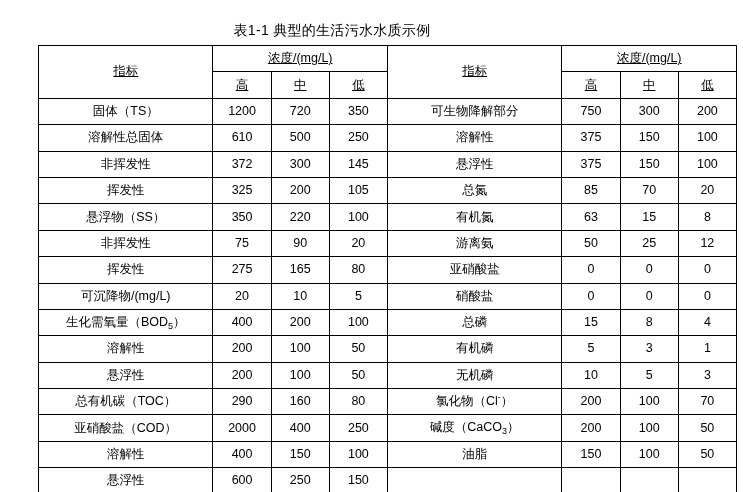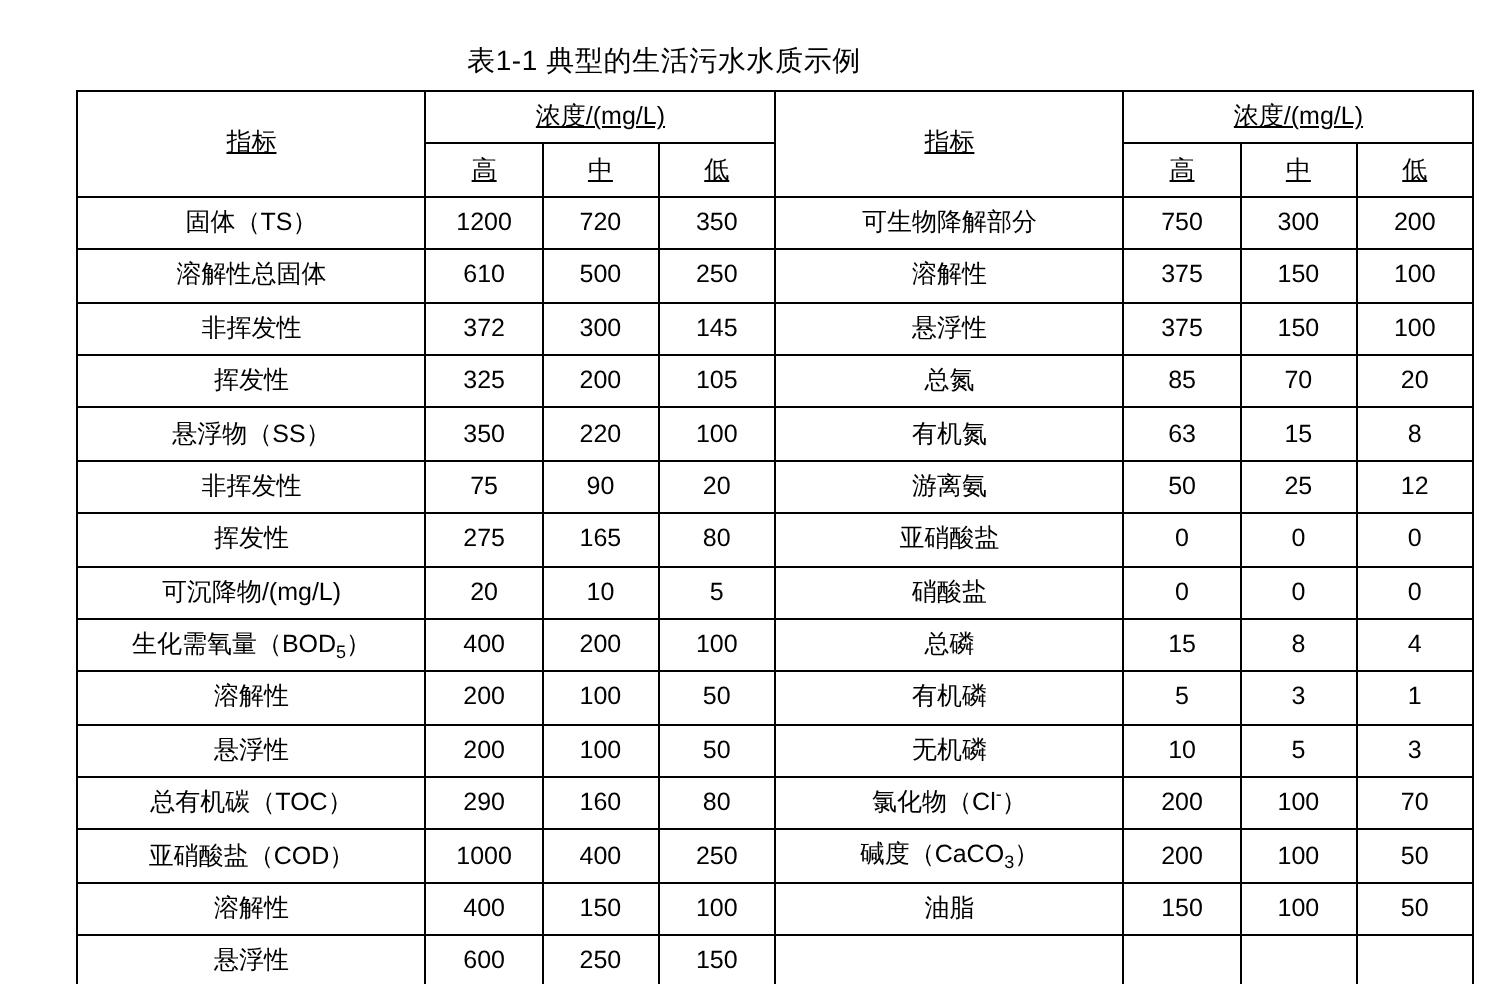--- a/index.html
+++ b/index.html
@@ -218,21 +218,21 @@
             <td>290</td>
             <td>160</td>
             <td>80</td>
             <td>氯化物（Cl<sup>-</sup>）</td>
             <td>200</td>
             <td>100</td>
             <td>70</td>
           </tr>
           <tr>
             <td>亚硝酸盐（COD）</td>
-            <td>1000</td>
+            <td>2000</td>
             <td>400</td>
             <td>250</td>
             <td>碱度（CaCO<sub>3</sub>）</td>
             <td>200</td>
             <td>100</td>
             <td>50</td>
           </tr>
           <tr>
             <td>溶解性</td>
             <td>400</td>

